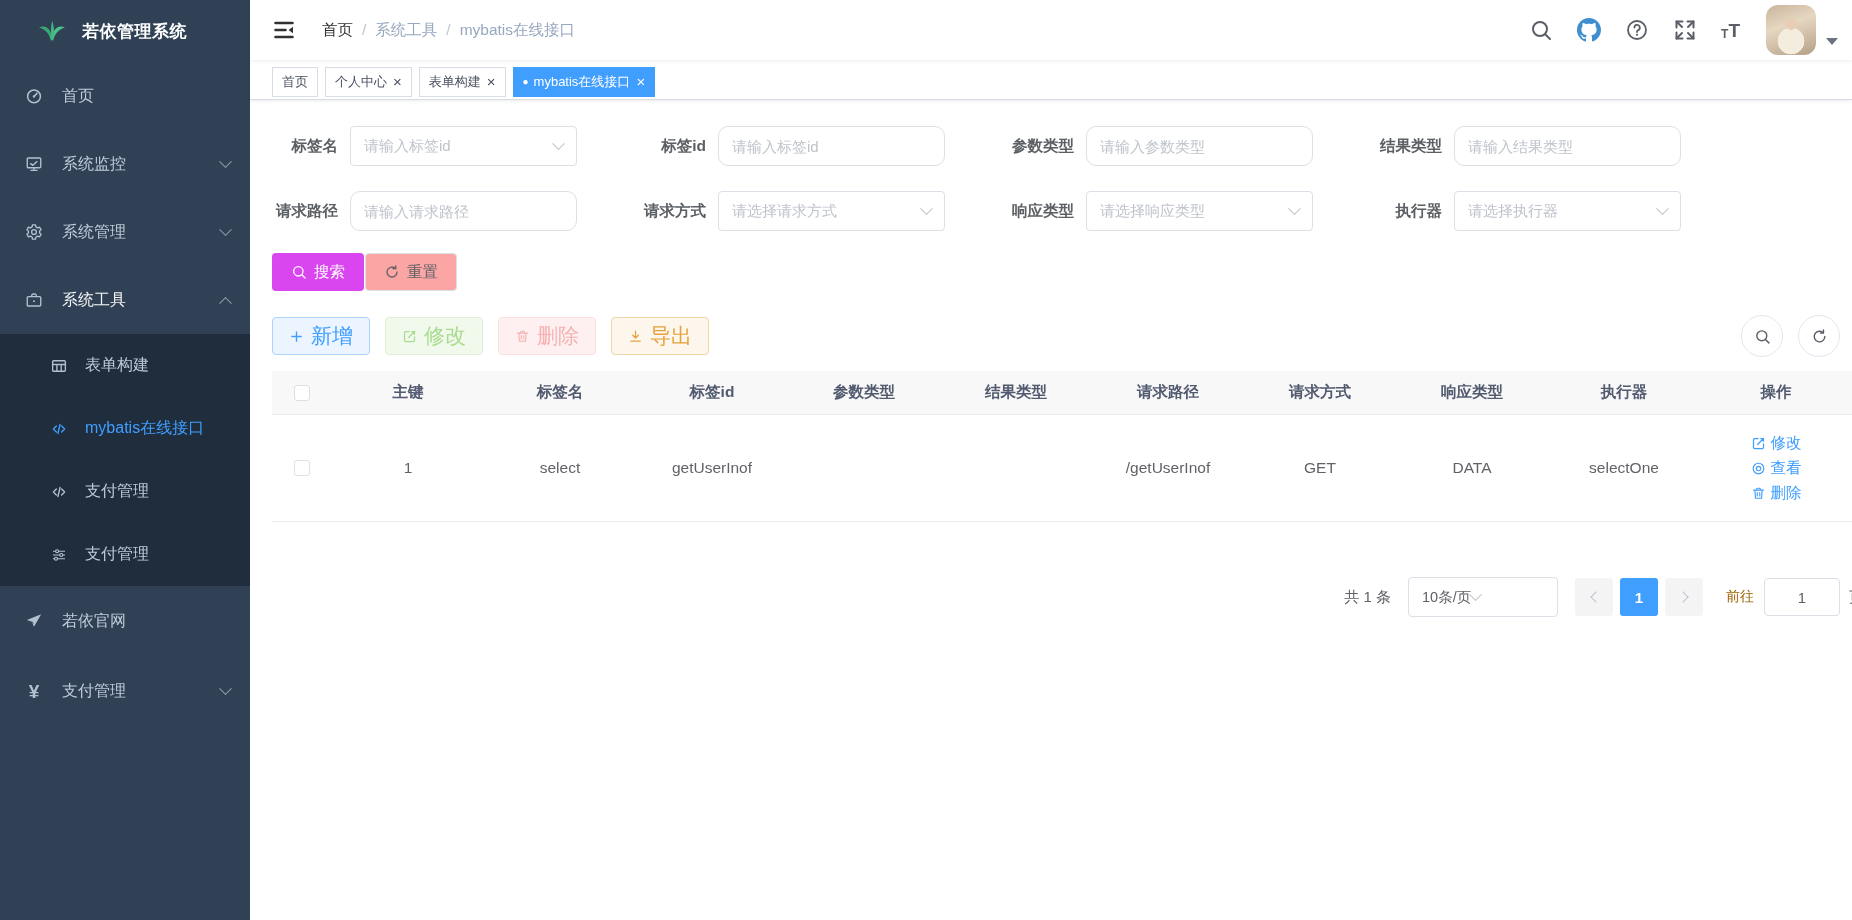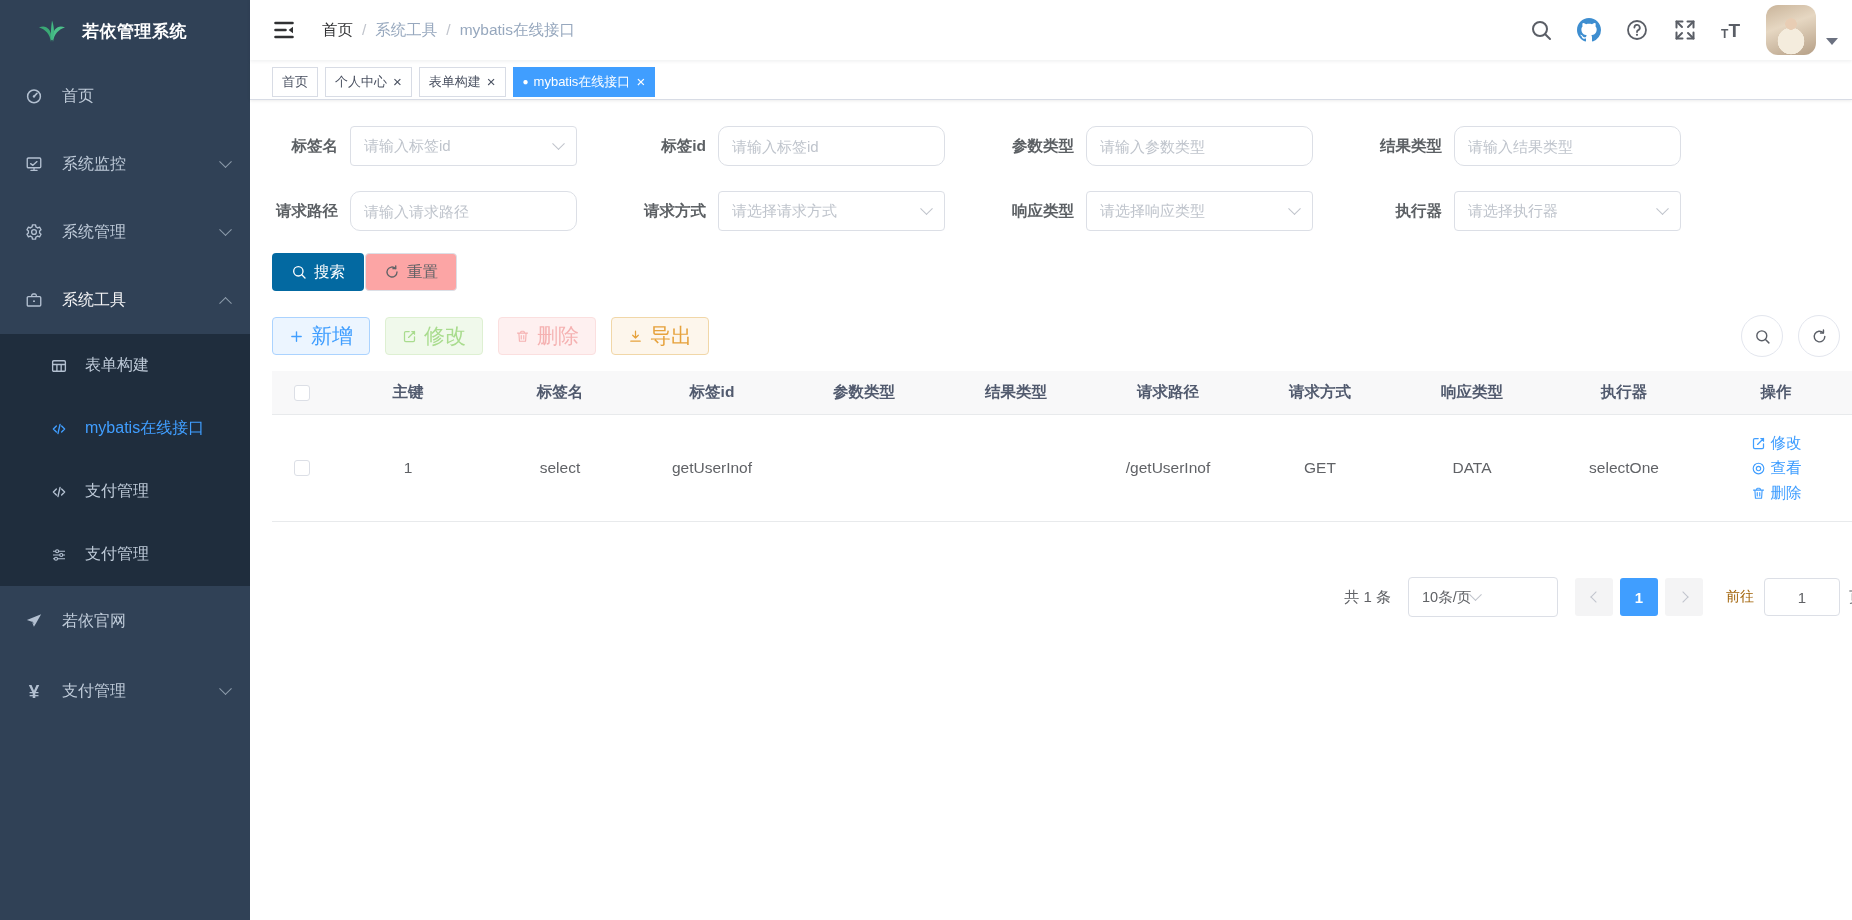--- a/index.html
+++ b/index.html
@@ -73,21 +73,21 @@
   .text-input { padding:0 13px; color:#4c1d95; outline:none; font-family:inherit;border-radius:10px; }
   .text-input::placeholder { color:#bfc4cc; }
   .select-box { display:flex; align-items:center; justify-content:space-between; padding:0 13px; cursor:pointer; }
   .select-ph { color:#bfc4cc; }
   .sel-chev { width:9px; height:9px; border-right:1.5px solid #c0c4cc; border-bottom:1.5px solid #c0c4cc; transform:rotate(45deg) translate(-2px,-2px); }
 
   
   .btn-row { margin-top:22px; display:flex; align-items:center; }
   .btn { height:38px; display:inline-flex; align-items:center; border-radius:4px; font-size:15.5px; padding:0 18px; cursor:pointer; border:1px solid transparent; font-family:inherit; }
   .btn .b-icon { width:16px; height:16px; margin-right:7px; }
-  .btn-primary { background:#0369a1; color:#fff; }
+  .btn-primary { background:#d946ef; color:#fff; }
   .btn-plain { background:#fca5a5; border-color:#dcdfe6; color:#606266; margin-left:1px; }
 
   
   .action-row { margin-top:24px; display:flex; align-items:center; }
   .btn-sm { height:38px; padding:0 16px; font-size:21px; border-radius:4px; display:inline-flex; align-items:center; margin-right:15px; cursor:pointer; border:1px solid transparent; }
   .btn-sm .b-icon { width:15px; height:15px; margin-right:7px; }
   .btn-add { background:#ecf5ff; border-color:#abd3ff; color:#409eff; }
   .btn-edit { background:#f0f9eb; border-color:#def0d2; color:#a9dc8e; }
   .btn-del { background:#fef0f0; border-color:#fbdfdf; color:#f5b1b1; }
   .btn-export { background:#fdf6ec; border-color:#f1d7a8; color:#e6a23c; }

